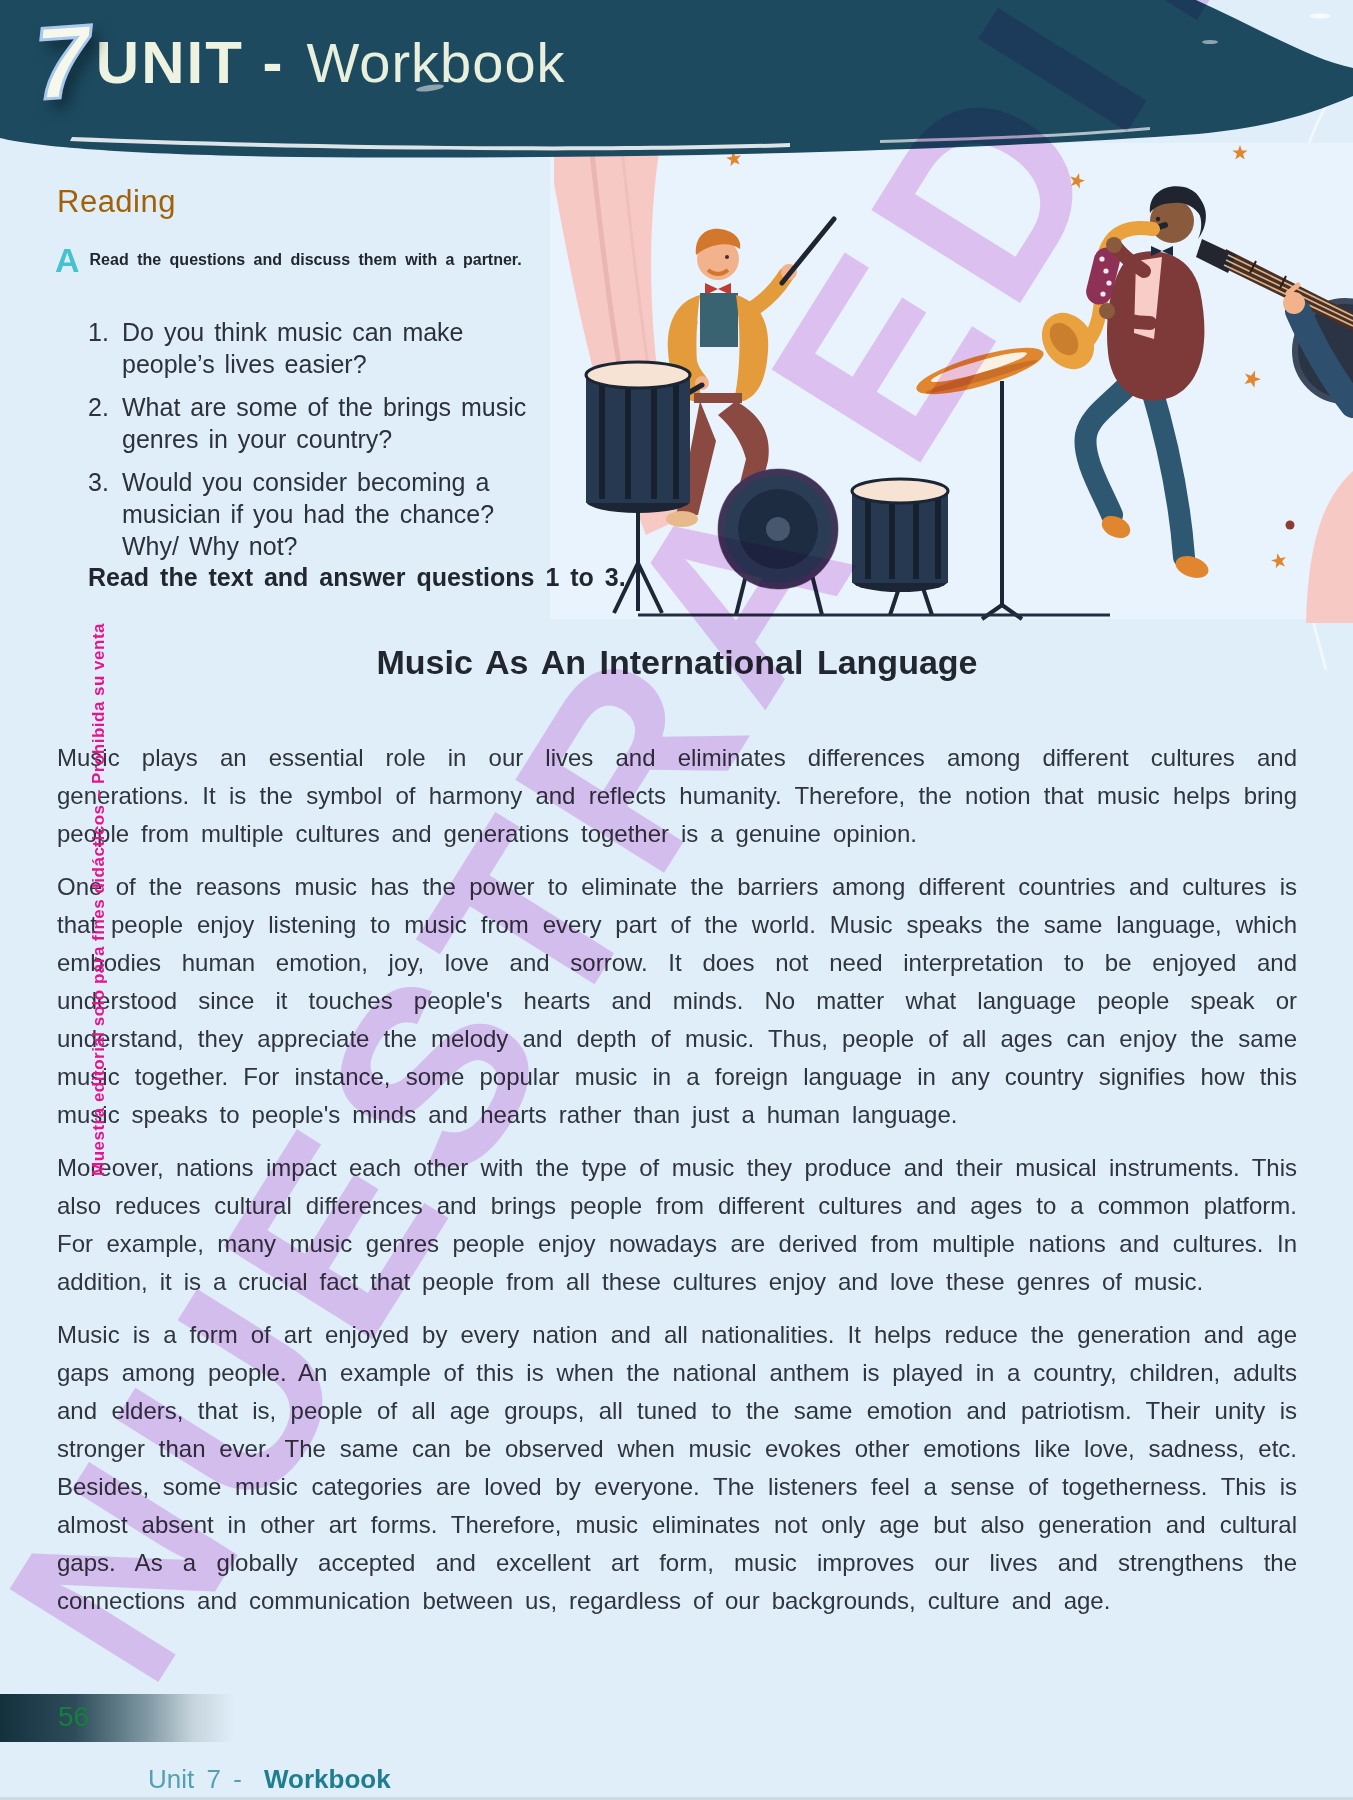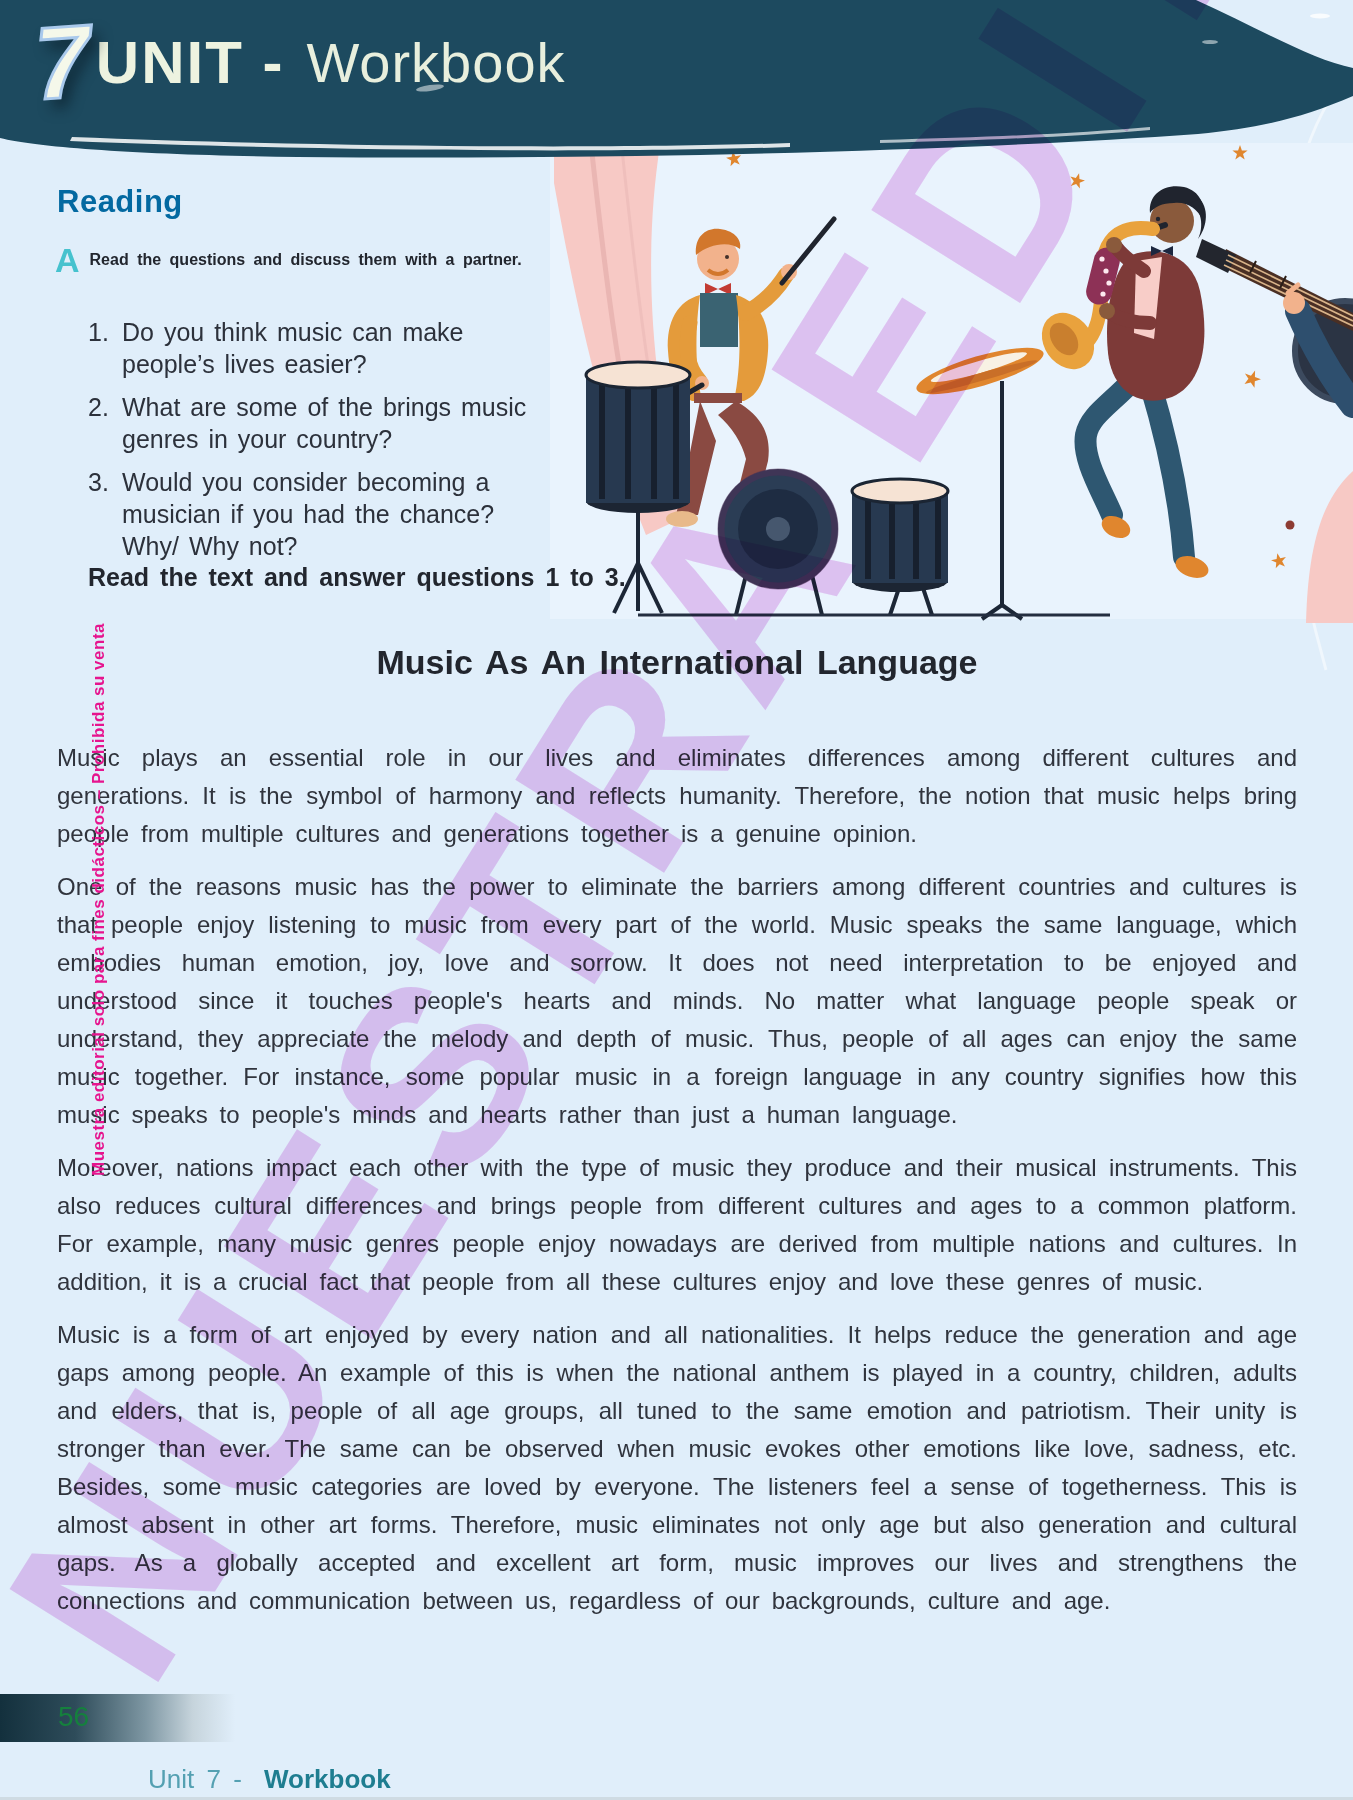--- a/index.html
+++ b/index.html
@@ -16,22 +16,22 @@
   .unit-label{font-size:60px;font-weight:700;color:#edf3e0;letter-spacing:2px;margin-left:4px;}
   .book-label{font-size:56px;font-weight:400;color:#e8efdd;margin-left:22px;letter-spacing:1px;}
 
   
   .swoosh-svg{position:absolute;top:0;left:0;width:1353px;height:1800px;z-index:0;pointer-events:none;}
 
   
   .illustration{position:absolute;left:550px;top:143px;width:803px;height:480px;z-index:1;}
 
   
-  .section-heading{position:absolute;left:57px;top:184px;font-size:31px;font-weight:700;
-                   color:#0369a1;letter-spacing:.5px;z-index:3;}
+  .section-heading{position:absolute;left:57px;top:184px;font-size:31px;font-weight:400;
+                   color:#a16207;letter-spacing:.5px;z-index:3;}
   .activity{position:absolute;left:55px;top:243px;width:478px;display:flex;gap:10px;z-index:3;}
   .activity-letter{font-size:34px;font-weight:700;color:#46c2ce;line-height:1;}
   .activity-instruction{font-size:16px;font-weight:700;color:#22262e;line-height:34px;word-spacing:4px;}
   .questions{position:absolute;left:88px;top:316px;width:458px;z-index:3;}
   .question{display:flex;margin-bottom:11px;font-size:25px;color:#2c313b;line-height:32px;}
   .question-number{width:34px;flex:none;}
   .question-text{word-spacing:3px;}
   .read-instruction{position:absolute;left:88px;top:563px;font-size:25px;font-weight:700;
                     color:#22262e;word-spacing:4px;z-index:3;}
 

